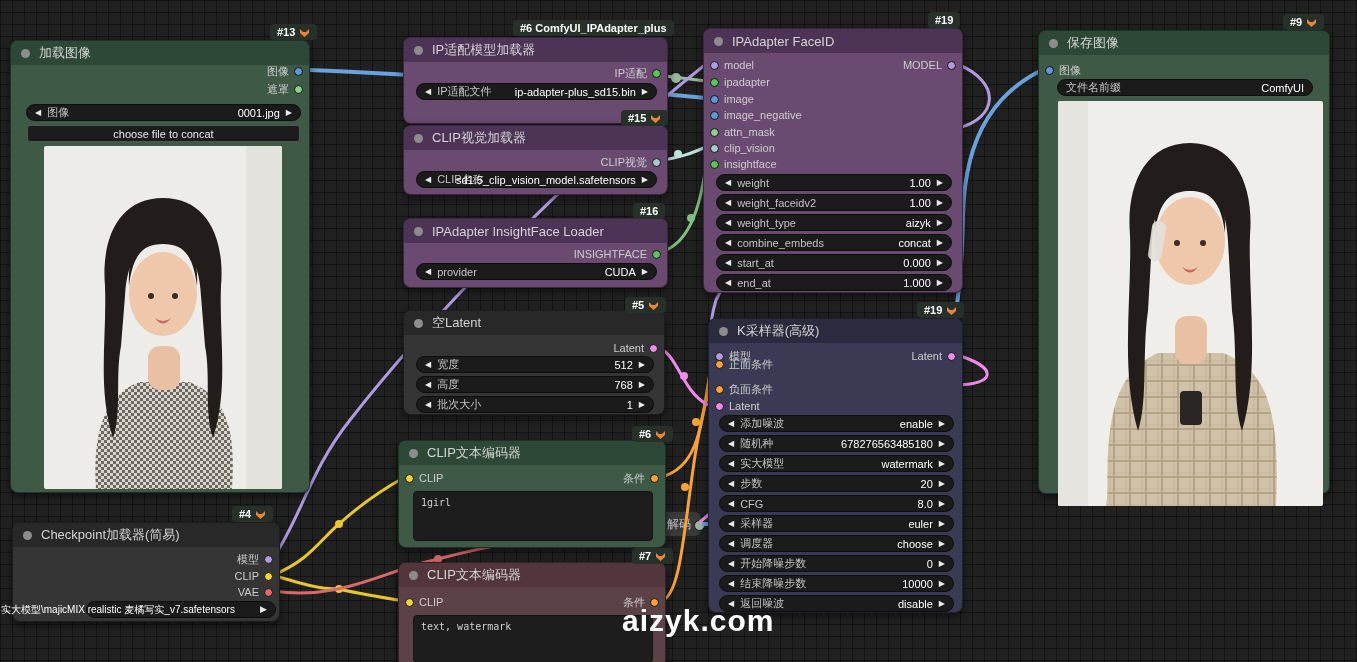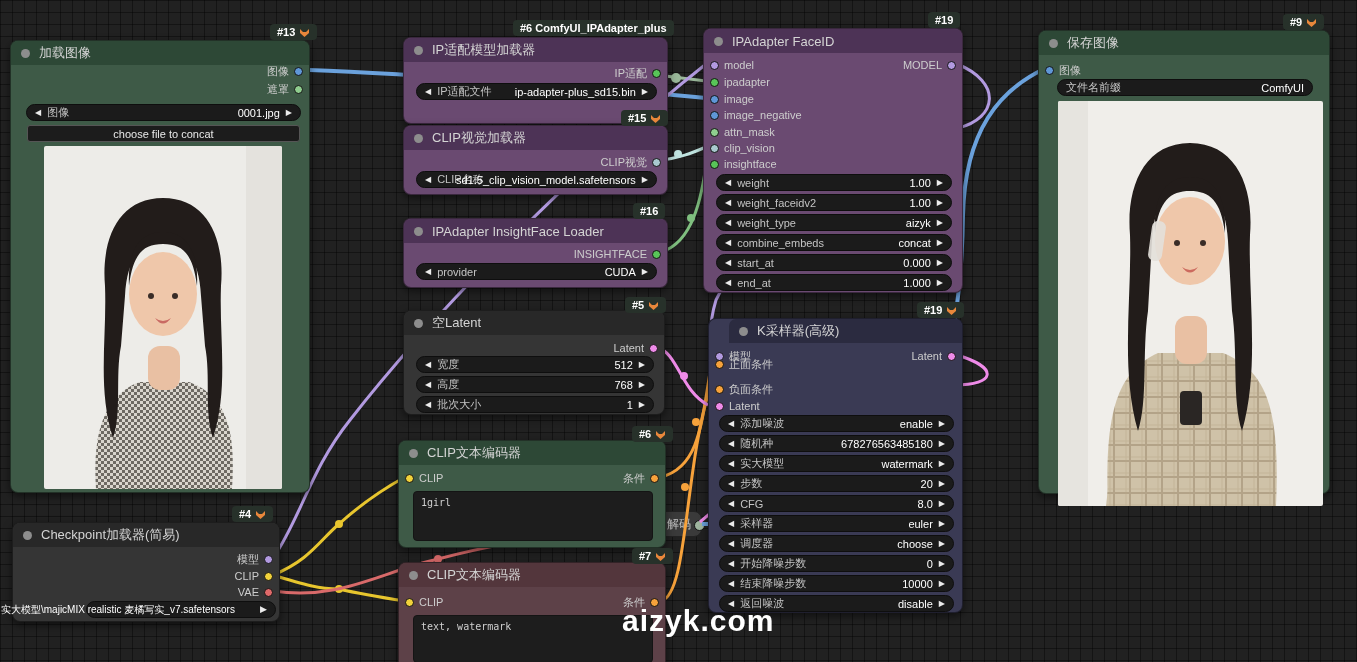--- a/index.html
+++ b/index.html
@@ -6,21 +6,21 @@
   #canvas{position:relative;width:1357px;height:662px;overflow:hidden;
     background-color:#212121;
     background-image:linear-gradient(rgba(0,0,0,.38) 1px,transparent 1px),
                      linear-gradient(90deg,rgba(0,0,0,.38) 1px,transparent 1px);
     background-size:12px 12px;
     font-family:"Liberation Sans","DejaVu Sans",sans-serif;}
   .node{position:absolute;border-radius:8px;z-index:2;box-shadow:0 3px 9px rgba(0,0,0,.55);border:1px solid rgba(0,0,0,.45);box-sizing:border-box;}
   .n-green{background:#3e5a47;} .n-green .hdr{background:#2d4836;}
   .n-purple{background:#6a4a71;} .n-purple .hdr{background:#4d3356;}
   .n-dark{background:#353535;} .n-dark .hdr{background:#282828;}
-  .n-blue{background:#3a3a54;padding-left:20px;} .n-blue .hdr{background:#2b2b40;}
+  .n-blue{background:#3a3a54;} .n-blue .hdr{background:#2b2b40;}
   .n-maroon{background:#5d4148;} .n-maroon .hdr{background:#53363c;}
   .hdr{height:24px;border-radius:7px 7px 0 0;display:flex;align-items:center;gap:9px;padding:0 10px;}
   .hdot{width:9px;height:9px;border-radius:50%;background:#8d8d8d;flex:none;}
   .ttl{color:#d4d4d4;font-size:13px;white-space:nowrap;overflow:hidden;}
   .port{position:absolute;display:flex;align-items:center;gap:5px;height:14px;font-size:11px;color:#cdcdcd;z-index:2;}
   .port.in{left:6px;} .port.out{right:6px;}
   .plab{white-space:nowrap;}
   .pdot{width:9px;height:9px;border-radius:50%;border:1px solid #141414;box-sizing:border-box;flex:none;}
   .c-model{background:#b29ae0}.c-clip{background:#f2d23b}.c-vae{background:#e06a6a}
   .c-image{background:#5f97d8}.c-mask{background:#8fce8f}.c-cond{background:#f7a23b}

